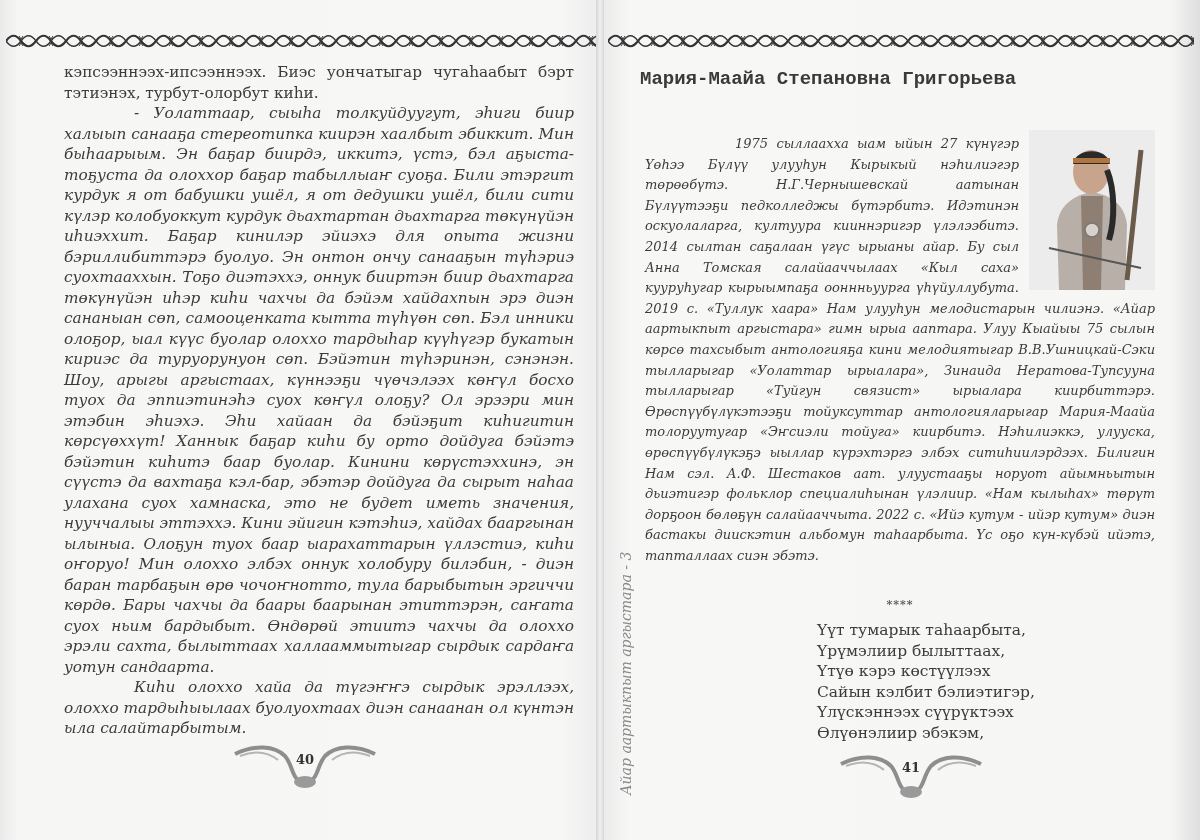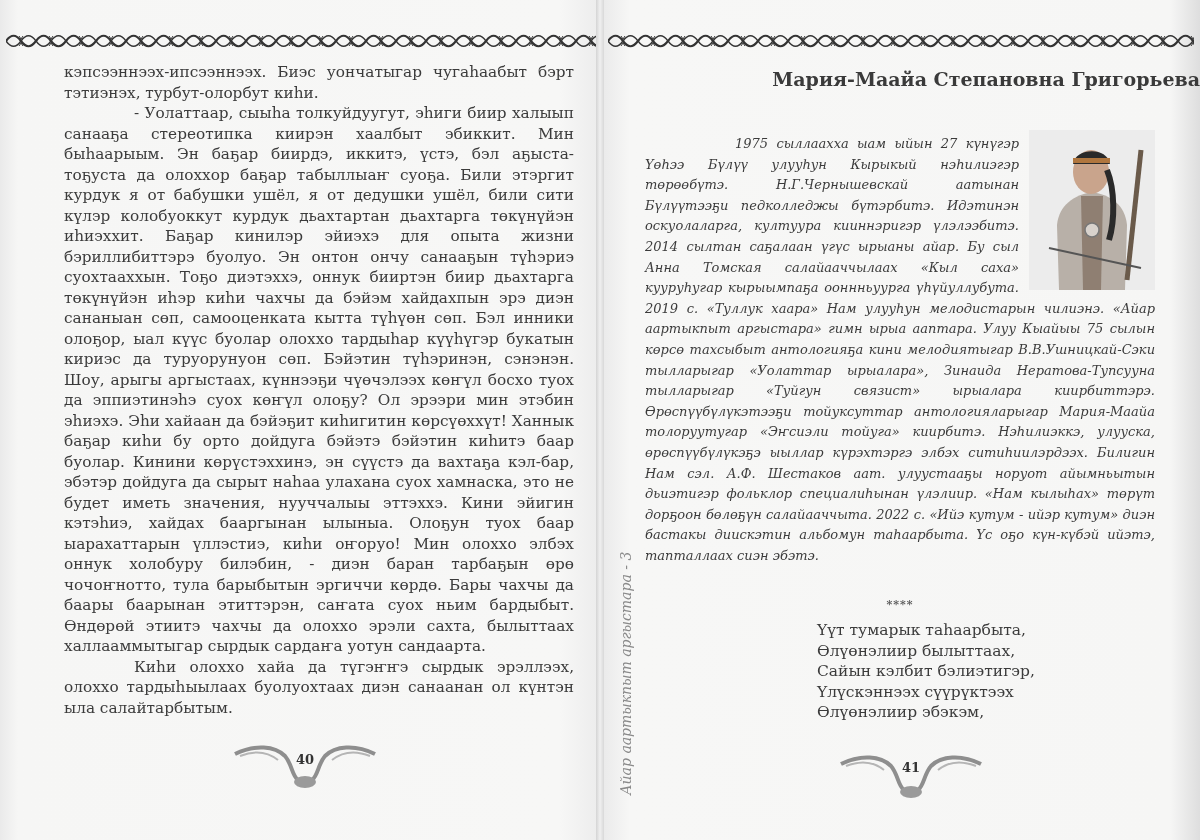--- a/index.html
+++ b/index.html
@@ -24,26 +24,27 @@
   .page-left .border-ornament { left:6px; width:590px; }
   .page-right .border-ornament { left:8px; width:586px; }
 
   .text-left {
     position:absolute; left:64px; top:62px; width:510px;
     font-size:15.3px; line-height:20.5px; text-align:justify;
     font-family:"DejaVu Serif", serif;
     color:#3b3b3b;
   }
   .text-left p { margin:0; }
-  .text-left p.indent { text-indent:70px; }
+  .text-left p.indent { text-indent:70px;font-style:italic; }
 
   .title {
     position:absolute; left:40px; width:560px; top:68px;
-    text-align:right; font-weight:bold; font-size:19px;
+    text-align:left; font-weight:bold; font-size:19px;
     color:#3a3a3a;
+    font-family:Liberation Mono, monospace;
   }
   .bio {
     position:absolute; left:45px; top:134px; width:510px;
     font-style:italic; font-size:13px; line-height:20.6px;
     text-align:justify; color:#3b3b3b;
   }
   .bio p { margin:0; text-indent:90px; }
   .photo {
     float:right; width:126px; height:160px; margin:-4px 0 4px 10px;
     background:linear-gradient(180deg,#efefef 0%,#e6e6e6 100%);
@@ -125,21 +126,22 @@
           <line x1="20" y1="118" x2="112" y2="138" stroke="#555" stroke-width="2"></line>
         </svg>
       </div>
       <p>1975 сыллаахха ыам ыйын 27 күнүгэр Үөһээ Бүлүү улууһун Кырыкый нэһилиэгэр төрөөбүтэ. Н.Г.Чернышевскай аатынан Бүлүүтээҕи педколледжы бүтэрбитэ. Идэтинэн оскуолаларга, култуура киинн­эригэр үлэлээбитэ. 2014 сылтан саҕалаан үгүс ырыаны айар. Бу сыл Анна Томская салайааччылаах «Кыл саха» кууруһугар кырыымпаҕа ооннньуурга үһүйуллубута. 2019 с. «Туллук хаара» Нам улууһун мелодистарын чилиэнэ. «Айар аартыкпыт аргыстара» гимн ырыа ааптара. Улуу Кыайыы 75 сылын көрсө тахсыбыт антологияҕа кини мелодиятыгар В.В.Ушницкай-Сэки тылларыгар «Уолаттар ырыалара», Зинаида Нератова-Тупсууна тылларыгар «Туйгун связист» ырыалара киирбиттэрэ. Өрөспүүбүлүкэтээҕи тойуксуттар антологияларыгар Мария-Маайа толоруутугар «Эҥсиэли тойуга» киирбитэ. Нэһилиэккэ, улууска, өрөспүүбүлүкэҕэ ыыллар күрэхтэргэ элбэх ситиһиилэрдээх. Билигин Нам сэл. А.Ф. Шестаков аат. улуустааҕы норуот айымньытын дьиэтигэр фольклор специалиһынан үлэлиир. «Нам кылыһах» төрүт дорҕоон бөлөҕүн салайааччыта. 2022 с. «Ийэ кутум - ийэр кутум» диэн бастакы диискэтин альбомун таһаарбыта. Үс оҕо күн-күбэй ийэтэ, тапталлаах сиэн эбэтэ.</p>
     </div>
 
     <div class="stars">****</div>
 
     <div class="poem">
       <div>Үүт тумарык таһаарбыта,</div>
-      <div>Өлүөнэлиир былыттаах,</div>
+      <div>Үрүмэлиир былыттаах,</div>
+      <div>Үтүө кэрэ көстүүлээх</div>
       <div>Сайын кэлбит бэлиэтигэр,</div>
       <div>Үлүскэннээх сүүрүктээх</div>
       <div>Өлүөнэлиир эбэкэм,</div>
     </div>
 
     <div class="side-title">Айар аартыкпыт аргыстара - 3</div>
 
     <svg class="vignette" style="left:236px; top:752px;" viewBox="0 0 150 50">
       <path d="M5 12 C25 2,45 4,55 14 C62 22,62 34,68 38" fill="none" stroke="#8e8e8e" stroke-width="4"></path>
       <path d="M145 12 C125 2,105 4,95 14 C88 22,88 34,82 38" fill="none" stroke="#8e8e8e" stroke-width="4"></path>

